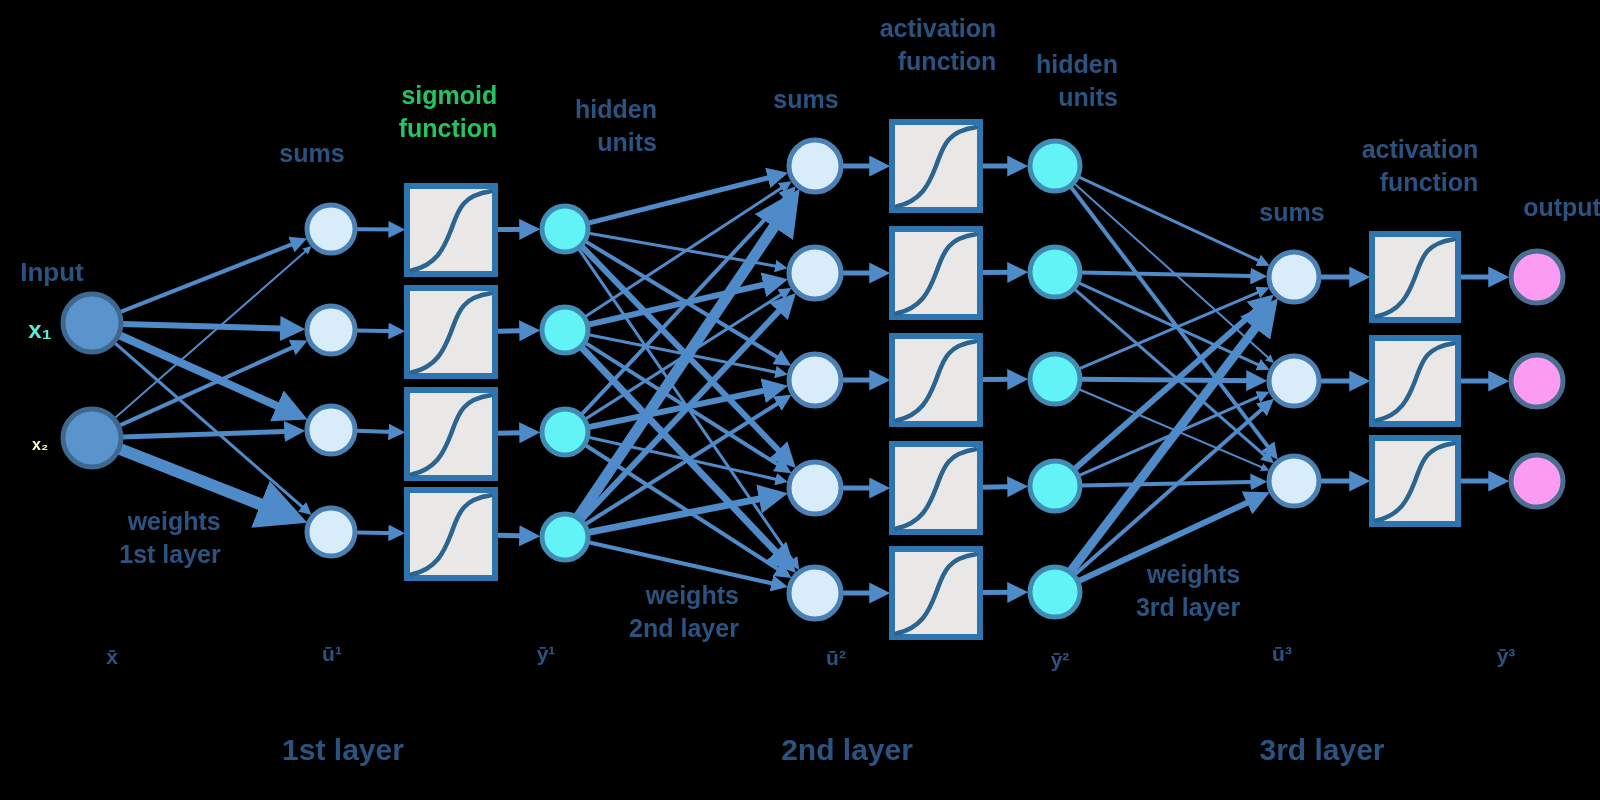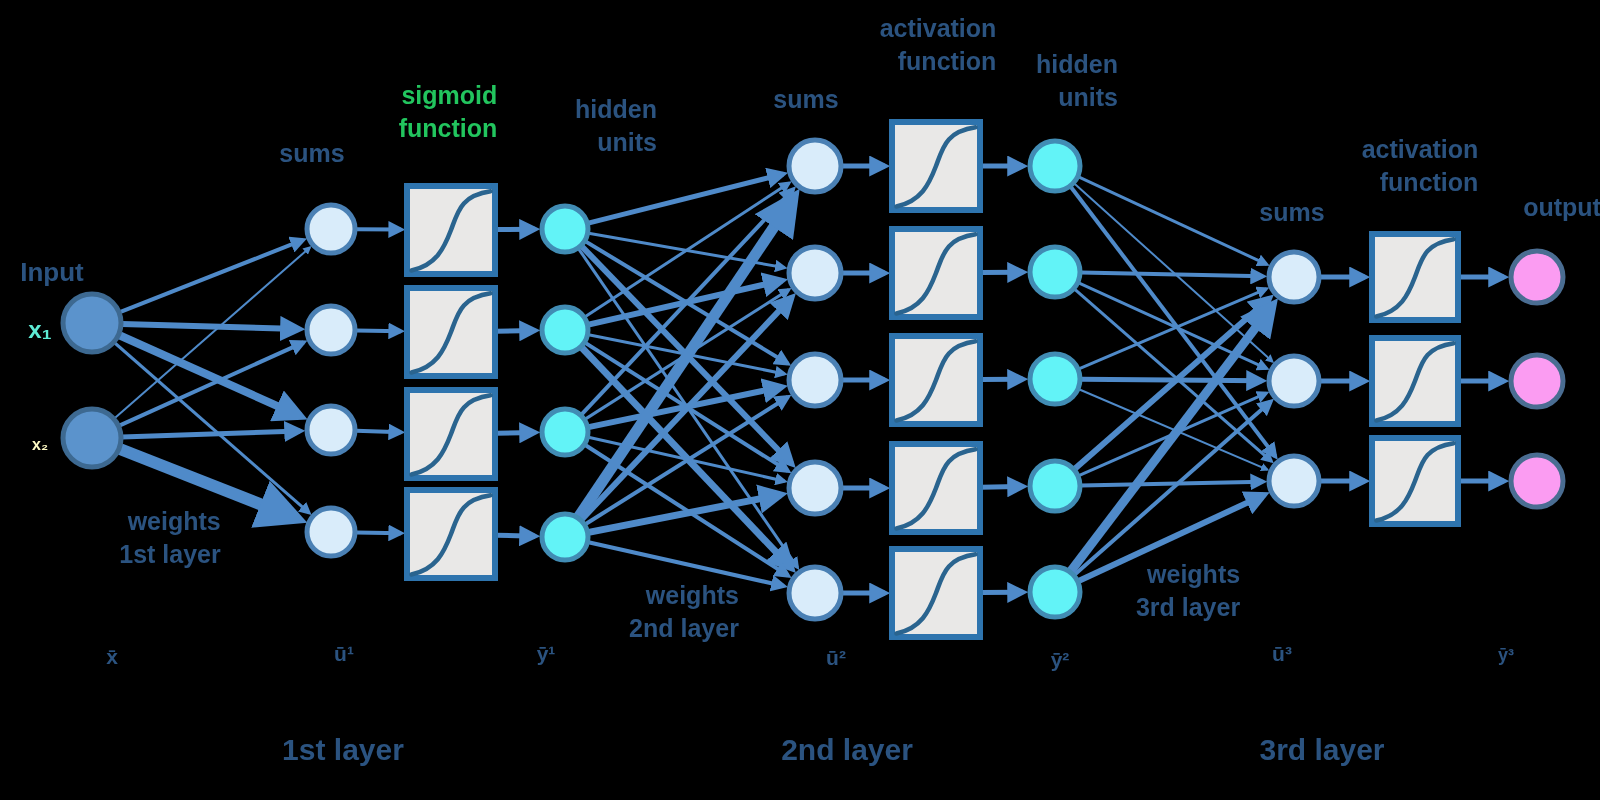--- a/index.html
+++ b/index.html
@@ -174,20 +174,20 @@
 function</div>
       <div class="lbl" style="left: 1538px; top: 207px; font-size: 25px; color: rgb(43, 83, 128); margin-left: 24px;">output</div>
       <div class="lbl" style="left: 684px; top: 612px; font-size: 25px; color: rgb(43, 83, 128);">weights
 2nd layer</div>
       <div class="lbl" style="left: 1188px; top: 591px; font-size: 25px; color: rgb(43, 83, 128);">weights
 3rd layer</div>
       <div class="lbl" style="left: 343px; top: 750px; font-size: 30px; color: rgb(43, 83, 128);">1st layer</div>
       <div class="lbl" style="left: 847px; top: 750px; font-size: 30px; color: rgb(43, 83, 128);">2nd layer</div>
       <div class="lbl" style="left: 1322px; top: 750px; font-size: 30px; color: rgb(43, 83, 128);">3rd layer</div>
       <div class="lbl" style="left: 112px; top: 657px; font-size: 21px; color: rgb(43, 83, 128);">x̄</div>
-      <div class="lbl" style="left: 332px; top: 654px; font-size: 21px; color: rgb(43, 83, 128); margin-left: 12px;">ū¹</div>
+      <div class="lbl" style="left: 332px; top: 654px; font-size: 21px; color: rgb(43, 83, 128);">ū¹</div>
       <div class="lbl" style="left: 546px; top: 654px; font-size: 21px; color: rgb(43, 83, 128);">ȳ¹</div>
       <div class="lbl" style="left: 812px; top: 658px; font-size: 21px; color: rgb(43, 83, 128); margin-left: 24px;">ū²</div>
       <div class="lbl" style="left: 1060px; top: 660px; font-size: 21px; color: rgb(43, 83, 128);">ȳ²</div>
       <div class="lbl" style="left: 1282px; top: 654px; font-size: 21px; color: rgb(43, 83, 128);">ū³</div>
-      <div class="lbl" style="left: 1506px; top: 656px; font-size: 18px; color: rgb(43, 83, 128);">ȳ³</div>
+      <div class="lbl" style="left: 1506px; top: 656px; font-size: 21px; color: rgb(43, 83, 128);">ȳ³</div>
     </div>
 </div>
 
 </body></html>

